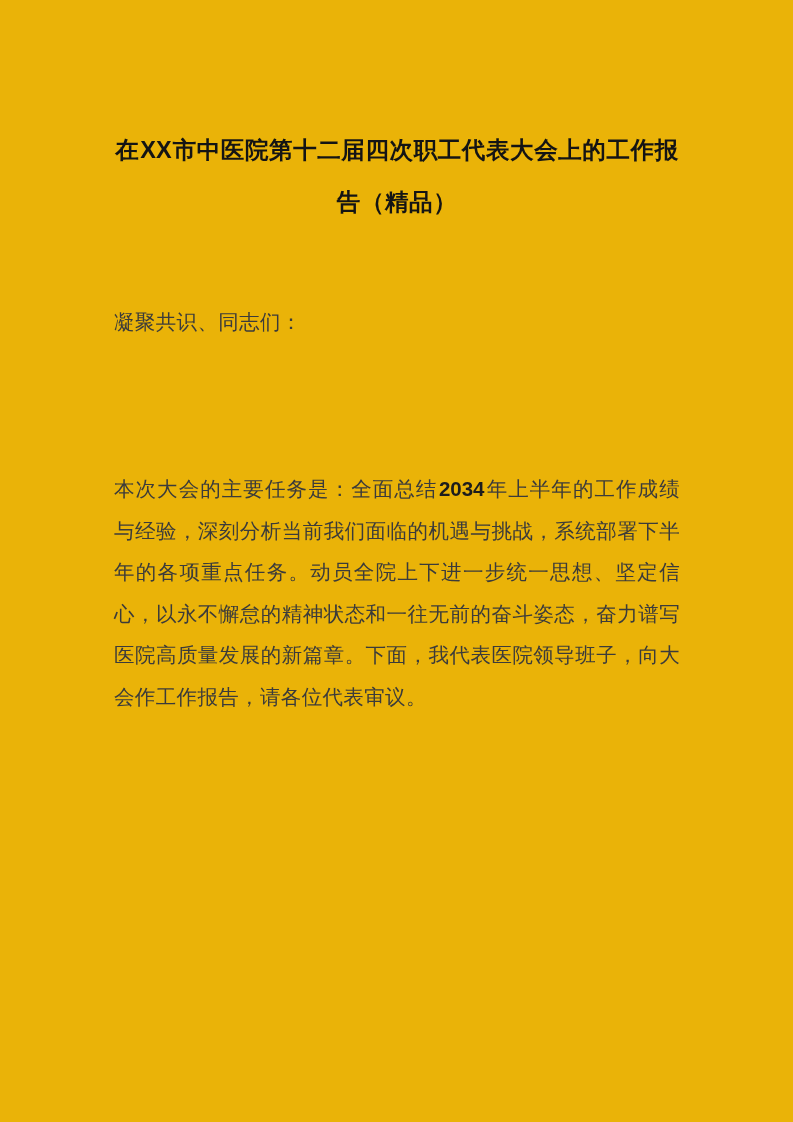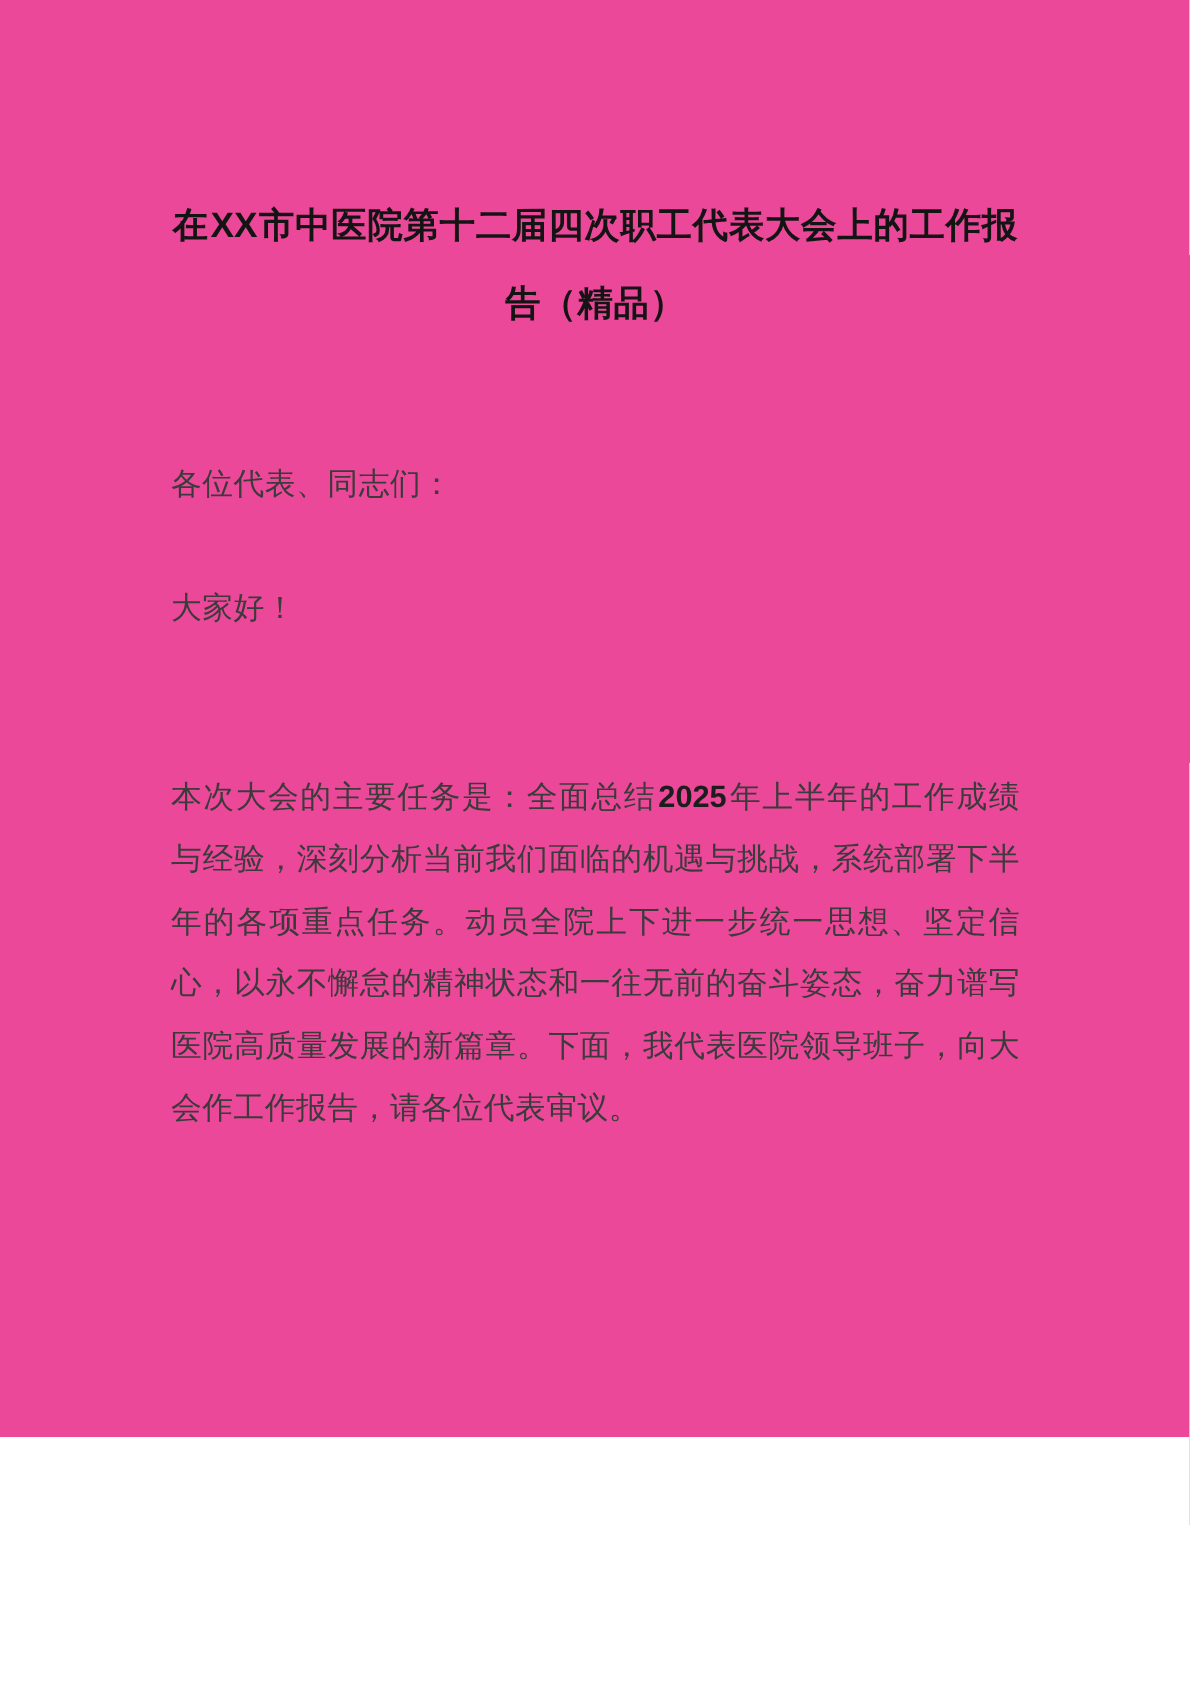--- a/index.html
+++ b/index.html
@@ -12,22 +12,22 @@
     width: 793px;
     height: 1122px;
     overflow: hidden;
     font-family: "Liberation Serif", "DejaVu Serif", serif;
     -webkit-font-smoothing: antialiased;
   }
 
   .page {
     position: relative;
     width: 793px;
-    height: 958px;
-    background: #ec4899;
+    height: 1122px;
+    background: #eab308;
     box-sizing: border-box;
   }
 
   .doc-body {
     position: absolute;
     left: 114px;
     top: 0;
     width: 566px;
   }
 
@@ -81,27 +81,26 @@
 </head>
 <body>
 
 <div class="page">
   <div class="doc-body">
 
     <h1 class="doc-title">在<span class="lat">XX</span>市中医院第十二届四次职工代表大会上的工作报告（精品）</h1>
 
     <div class="gap-salutation"></div>
 
-    <p class="para">各位代表、同志们：</p>
-
-    <div class="gap-block"></div>
-
-    <p class="para">大家好！</p>
+    <p class="para">凝聚共识、同志们：</p>
 
     <div class="gap-block"></div>
 
 
     <div class="gap-block"></div>
 
-    <p class="para">本次大会的主要任务是：全面总结<span class="lat">2025</span>年上半年的工作成绩与经验，深刻分析当前我们面临的机遇与挑战，系统部署下半年的各项重点任务。动员全院上下进一步统一思想、坚定信心，以永不懈怠的精神状态和一往无前的奋斗姿态，奋力谱写医院高质量发展的新篇章。下面，我代表医院领导班子，向大会作工作报告，请各位代表审议。</p>
+
+    <div class="gap-block"></div>
+
+    <p class="para">本次大会的主要任务是：全面总结<span class="lat">2034</span>年上半年的工作成绩与经验，深刻分析当前我们面临的机遇与挑战，系统部署下半年的各项重点任务。动员全院上下进一步统一思想、坚定信心，以永不懈怠的精神状态和一往无前的奋斗姿态，奋力谱写医院高质量发展的新篇章。下面，我代表医院领导班子，向大会作工作报告，请各位代表审议。</p>
 
   </div>
 </div>
 
 </body></html>

